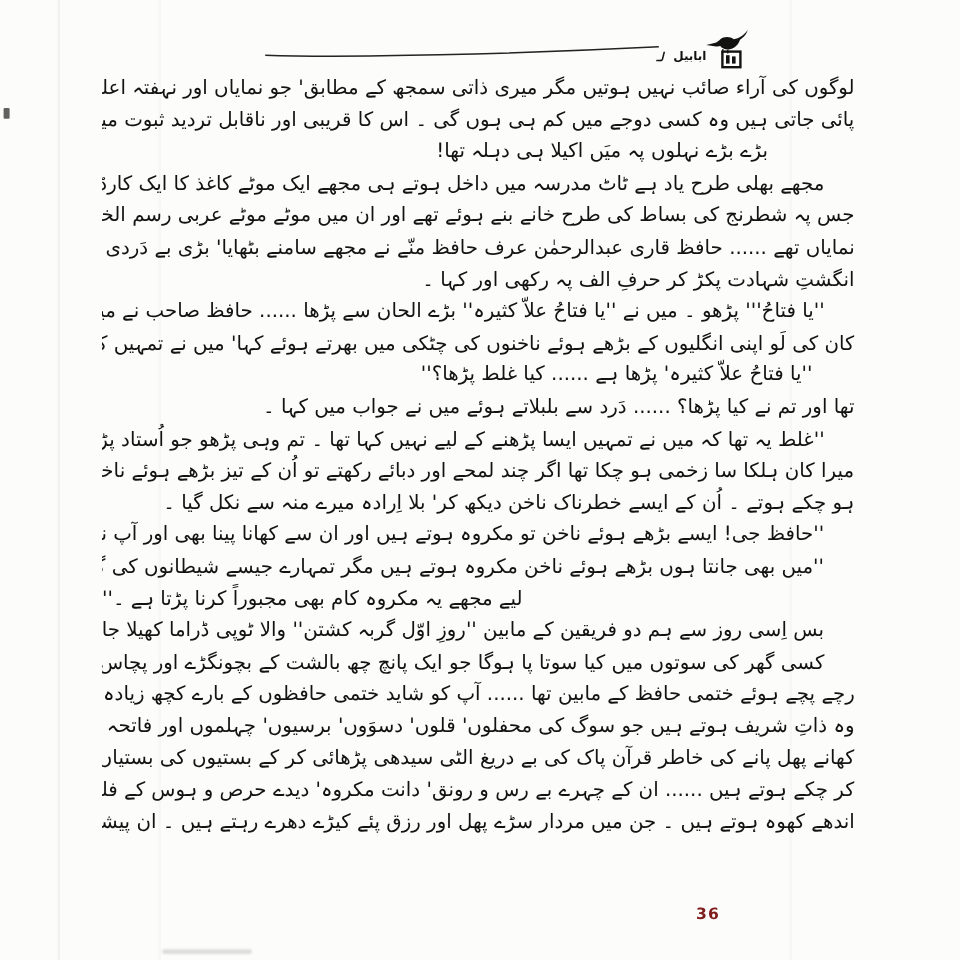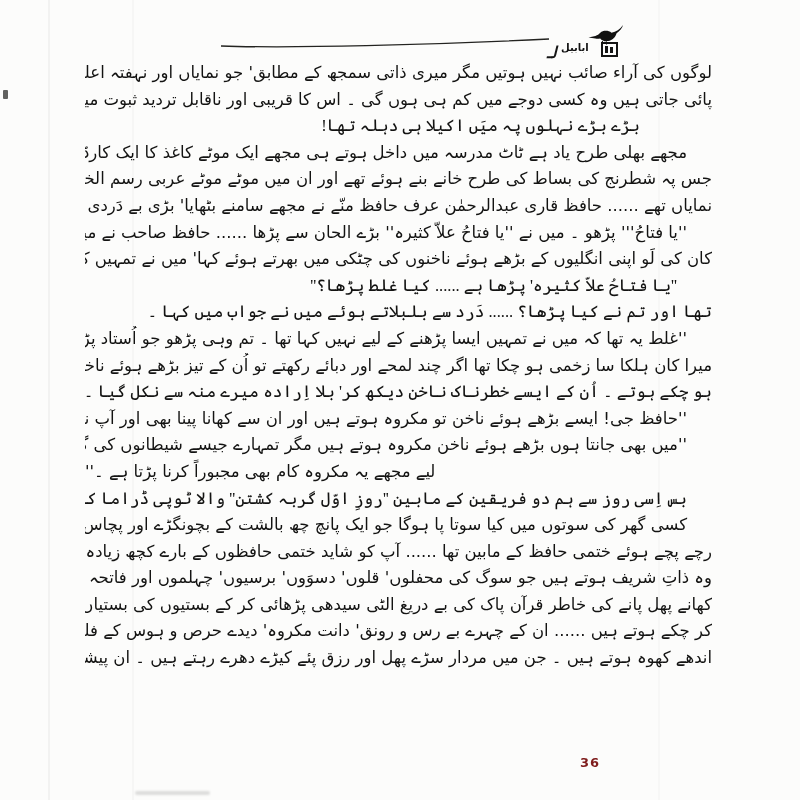--- a/index.html
+++ b/index.html
@@ -11,33 +11,33 @@
   .streak-a{left:48px;}
   .streak-b{left:132px;background:rgba(60,60,55,0.03);}
   .streak-c{left:658px;background:rgba(60,60,55,0.025);}
   .speck{position:absolute;background:#3a3a38;border-radius:1px;}
   .speck-1{left:3px;top:90px;width:5px;height:9px;opacity:.8;}
   .smudge{position:absolute;left:135px;top:791px;width:75px;height:4px;background:rgba(80,80,75,0.18);border-radius:2px;filter:blur(1px);}
 
   
   .header{position:absolute;left:0;top:0;width:800px;height:70px;}
   .rule-line{position:absolute;left:220px;top:36px;}
-  .logo-flourish{position:absolute;left:547px;top:43px;font-size:16px;font-weight:bold;color:#151515;direction:rtl;font-style:italic;}
+  .logo-flourish{position:absolute;left:547px;top:43px;font-size:10px;font-weight:bold;color:#151515;direction:rtl;font-style:italic;}
   .logo-title{position:absolute;left:561px;top:42px;font-size:10px;font-weight:bold;color:#121212;direction:rtl;letter-spacing:0.5px;}
   .logo-box{position:absolute;left:601px;top:42px;width:17px;height:15px;border:2.5px solid #141414;background:#fdfdfc;box-sizing:border-box;}
   .logo-box .mark{position:absolute;top:2px;width:3px;height:7px;background:#141414;}
   .logo-box .m1{left:2px;}
   .logo-box .m2{left:7px;height:6px;top:3px;}
   .bird{position:absolute;left:588px;top:25px;}
 
   
   .text-block{position:absolute;left:85px;right:88px;top:60px;direction:rtl;color:#131312;}
   .line{height:26.6px;line-height:26.6px;font-size:16.5px;overflow:hidden;}
   .line.fill{text-align:justify;text-align-last:justify;white-space:nowrap;}
-  .line.open{text-align:right;white-space:nowrap;font-family:Liberation Serif, serif;}
+  .line.open{text-align:right;white-space:nowrap;}
   .line.center{text-align:left;white-space:nowrap;}
 
   .page-number{position:absolute;left:580px;top:755px;font-size:13px;font-weight:bold;color:#7f1d1d;letter-spacing:1px;}
 </style>
 </head>
 <body>
 
 <div class="scan">
 
   <div class="edge-streak streak-a"></div>
@@ -62,20 +62,21 @@
     </svg>
   </div>
 
   <div class="text-block" dir="rtl">
       <div class="line fill">لوگوں کی آراء صائب نہیں ہوتیں مگر میری ذاتی سمجھ کے مطابق' جو نمایاں اور نہفتہ اعلیٰ درجہ کی صلاحیتیں ان میں</div>
       <div class="line fill">پائی جاتی ہیں وہ کسی دوجے میں کم ہی ہوں گی ۔ اس کا قریبی اور ناقابل تردید ثبوت میری خود ذات تھی کہ</div>
       <div class="line open" style="padding-right: 72px;">بڑے بڑے نہلوں پہ میَں اکیلا ہی دہلہ تھا!</div>
       <div class="line fill" style="padding-right: 25px;">مجھے بھلی طرح یاد ہے ٹاٹ مدرسہ میں داخل ہوتے ہی مجھے ایک موٹے کاغذ کا ایک کارڈ تھمایا گیا تھا</div>
       <div class="line fill">جس پہ شطرنج کی بساط کی طرح خانے بنے ہوئے تھے اور ان میں موٹے موٹے عربی رسم الخط میں حروفِ تہجی</div>
       <div class="line fill">نمایاں تھے ...... حافظ قاری عبدالرحمٰن عرف حافظ منّے نے مجھے سامنے بٹھایا' بڑی بے دَردی سے میری</div>
+      <div class="line open">انگشتِ شہادت پکڑ کر حرفِ الف پہ رکھی اور کہا ۔</div>
       <div class="line fill" style="padding-right: 25px;">''یا فتاحُ''' پڑھو ۔ میں نے ''یا فتاحُ علاّ کثیرہ'' بڑے الحان سے پڑھا ...... حافظ صاحب نے میرے</div>
       <div class="line fill">کان کی لَو اپنی انگلیوں کے بڑھے ہوئے ناخنوں کی چٹکی میں بھرتے ہوئے کہا' میں نے تمہیں کیا پڑھنے کو کہا</div>
       <div class="line open" style="padding-right: 35px;">''یا فتاحُ علاّ کثیرہ' پڑھا ہے ...... کیا غلط پڑھا؟''</div>
       <div class="line open">تھا اور تم نے کیا پڑھا؟ ...... دَرد سے بلبلاتے ہوئے میں نے جواب میں کہا ۔</div>
       <div class="line fill" style="padding-right: 25px;">''غلط یہ تھا کہ میں نے تمہیں ایسا پڑھنے کے لیے نہیں کہا تھا ۔ تم وہی پڑھو جو اُستاد پڑھائے ......''</div>
       <div class="line fill">میرا کان ہلکا سا زخمی ہو چکا تھا اگر چند لمحے اور دبائے رکھتے تو اُن کے تیز بڑھے ہوئے ناخن آر پار</div>
       <div class="line open">ہو چکے ہوتے ۔ اُن کے ایسے خطرناک ناخن دیکھ کر' بلا اِرادہ میرے منہ سے نکل گیا ۔</div>
       <div class="line fill" style="padding-right: 25px;">''حافظ جی! ایسے بڑھے ہوئے ناخن تو مکروہ ہوتے ہیں اور ان سے کھانا پینا بھی اور آپ نے ......؟''</div>
       <div class="line fill" style="padding-right: 25px;">''میں بھی جانتا ہوں بڑھے ہوئے ناخن مکروہ ہوتے ہیں مگر تمہارے جیسے شیطانوں کی گوشمالی کے</div>
       <div class="line center">لیے مجھے یہ مکروہ کام بھی مجبوراً کرنا پڑتا ہے ۔''</div>

